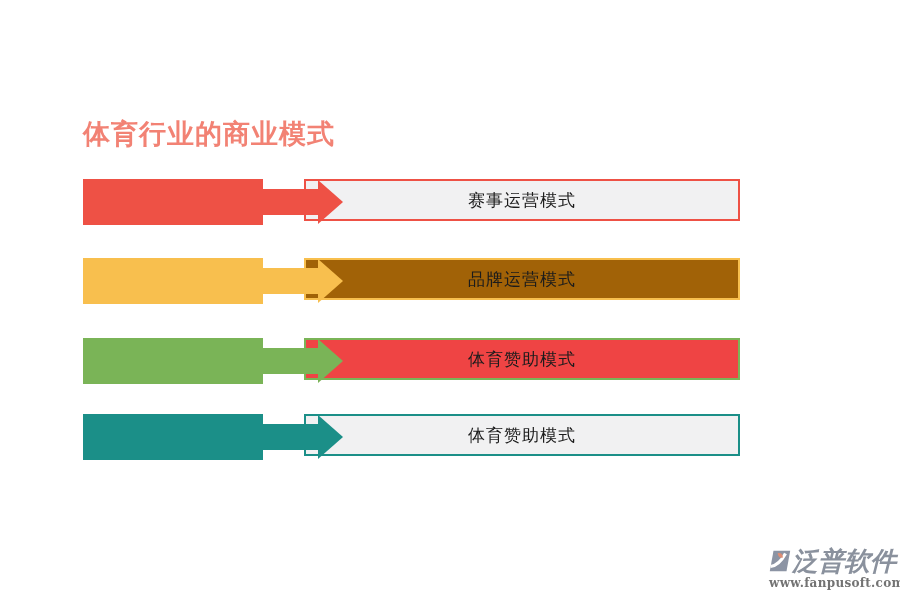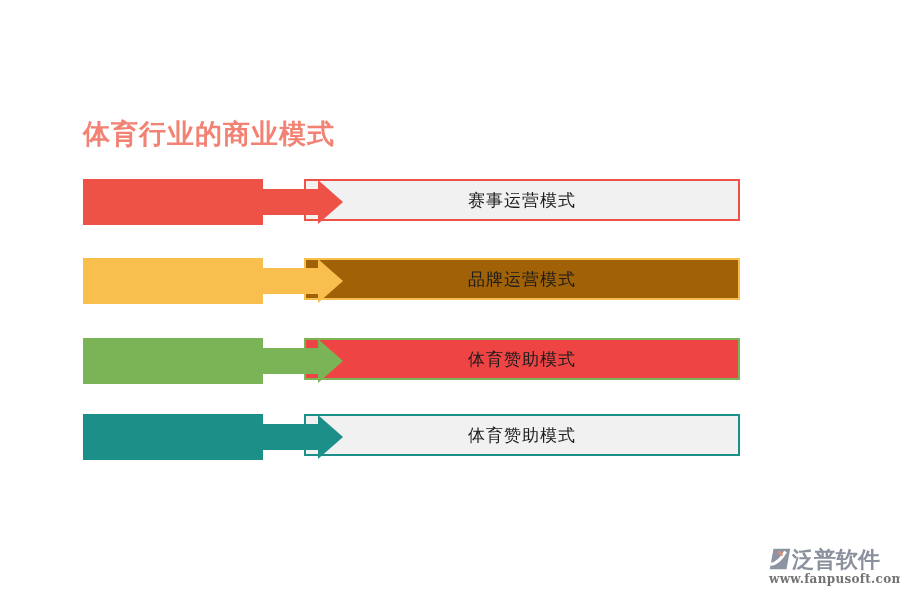--- a/index.html
+++ b/index.html
@@ -42,21 +42,21 @@
     position:absolute;left:318px;top:1px;width:0;height:0;
     border-top:22px solid transparent;
     border-bottom:22px solid transparent;
     border-left:25px solid var(--c);
   }
 
   
   .footer{position:absolute;left:769px;top:548px;width:122px;}
   .brand-row{display:flex;align-items:center;}
   .logo{width:22px;height:22px;display:inline-block;margin-right:1px;flex:0 0 auto;}
-  .brand-name{font-size:22px;font-weight:bold;line-height:1;white-space:nowrap;}
+  .brand-name{font-size:26px;font-weight:bold;line-height:1;white-space:nowrap;font-style:italic;}
   .brand-url{
     font-size:12px;font-weight:bold;text-align:right;margin-top:2px;
     letter-spacing:0.3px;white-space:nowrap;
   }
 </style>
 </head>
 <body>
 
 <div class="canvas">
 

